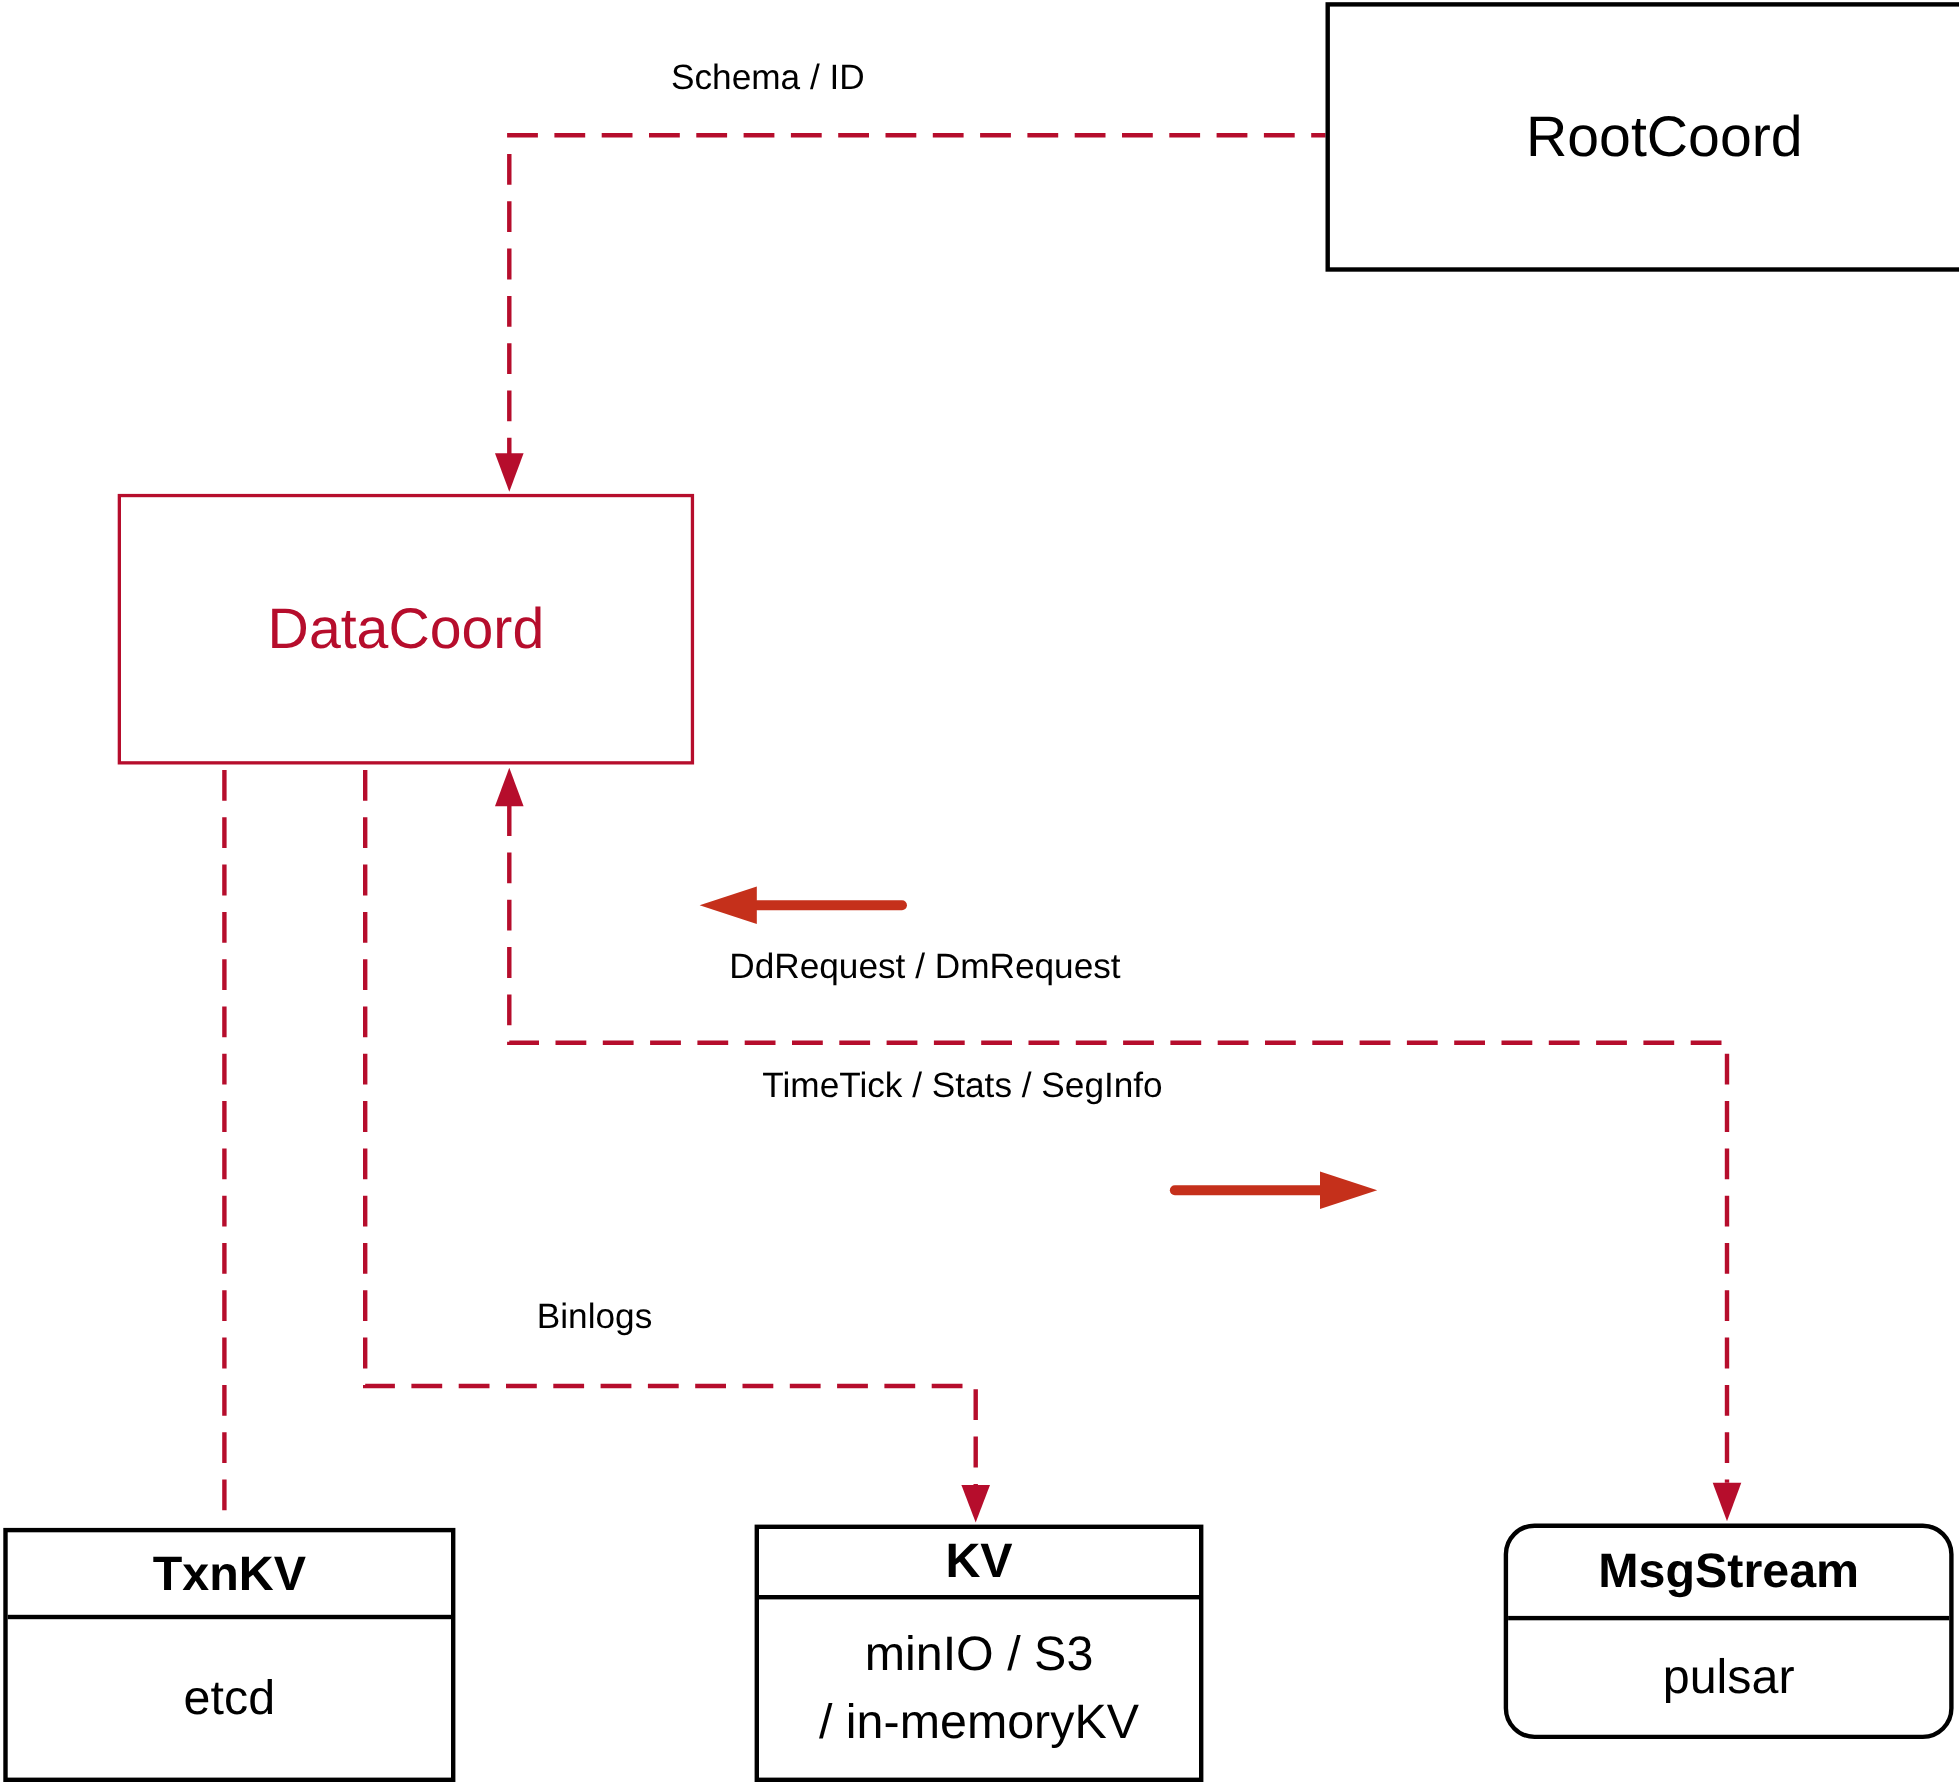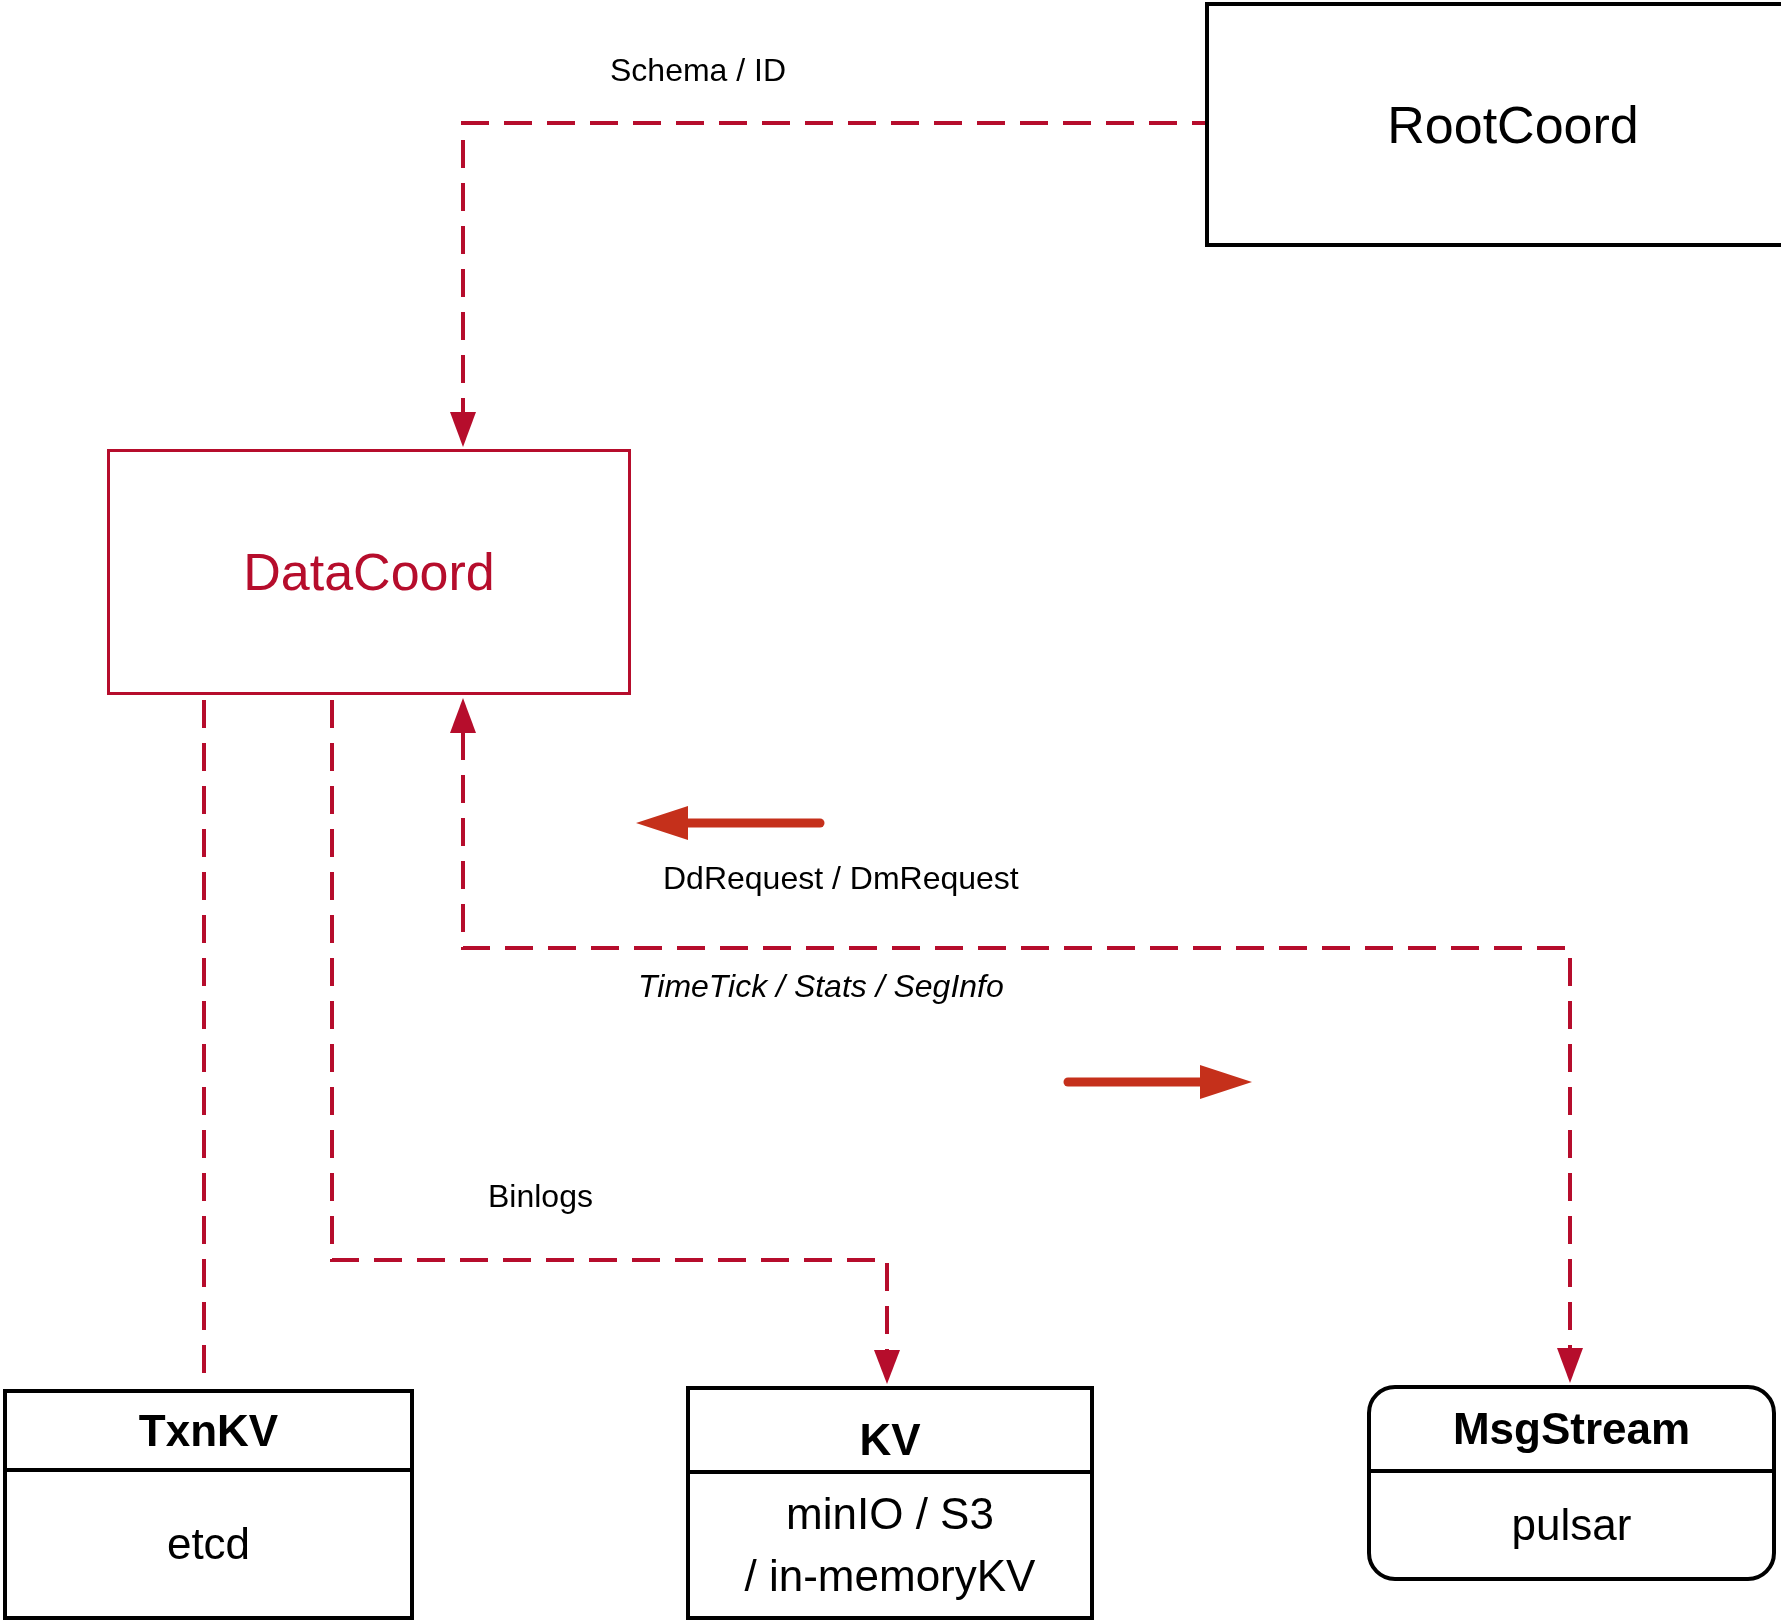--- a/index.html
+++ b/index.html
@@ -127,21 +127,21 @@
   <div class="stack" style="left:3px; top:1389px; width:411px; height:231px;">
     <div class="hd" style="height:79px;text-align:center;">
       <span>TxnKV</span>
     </div>
     <div class="bd">
       <span>etcd</span>
     </div>
   </div>
 
   <div class="stack" style="left:686px; top:1386px; width:408px; height:234px;">
-    <div class="hd" style="height:64px;margin-top:20px;">
+    <div class="hd" style="height:64px;">
       <span>KV</span>
     </div>
     <div class="bd">
       <span>minIO / S3</span>
       <span>/ in-memoryKV</span>
     </div>
   </div>
 
   <div class="stack" style="left:1367px; top:1385px; width:409px; height:196px;border-radius:28px;">
     <div class="hd" style="height:84px;">
@@ -149,17 +149,17 @@
     </div>
     <div class="bd">
       <span>pulsar</span>
     </div>
   </div>
 
   <div class="edge-label" style="left:610px; top:52px;">Schema / ID</div>
 
   <div class="edge-label" style="left:663px; top:860px;">DdRequest / DmRequest</div>
 
-  <div class="edge-label" style="left:638px; top:968px;font-style:italic;">TimeTick / Stats / SegInfo</div>
+  <div class="edge-label" style="left:693px; top:968px;">TimeTick / Stats / SegInfo</div>
 
   <div class="edge-label" style="left:488px; top:1178px;">Binlogs</div>
 
 </div>
 
 </body></html>

